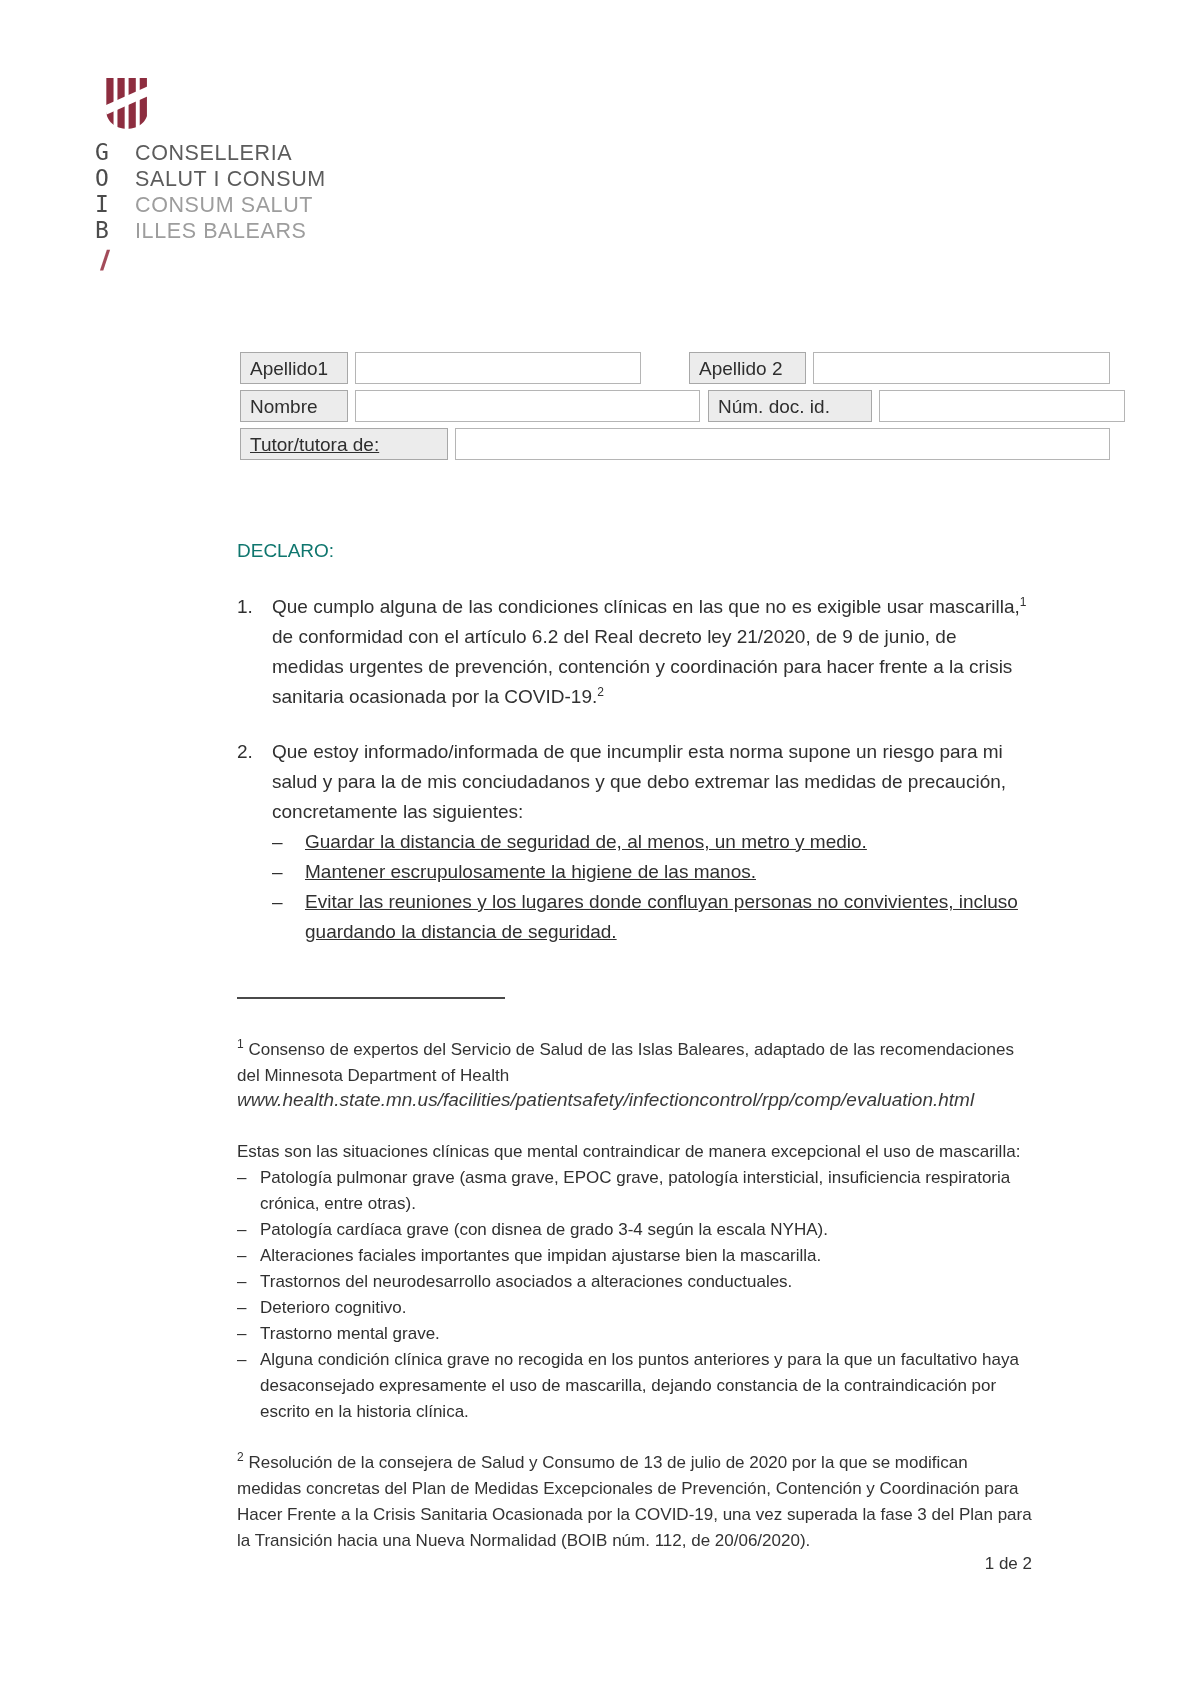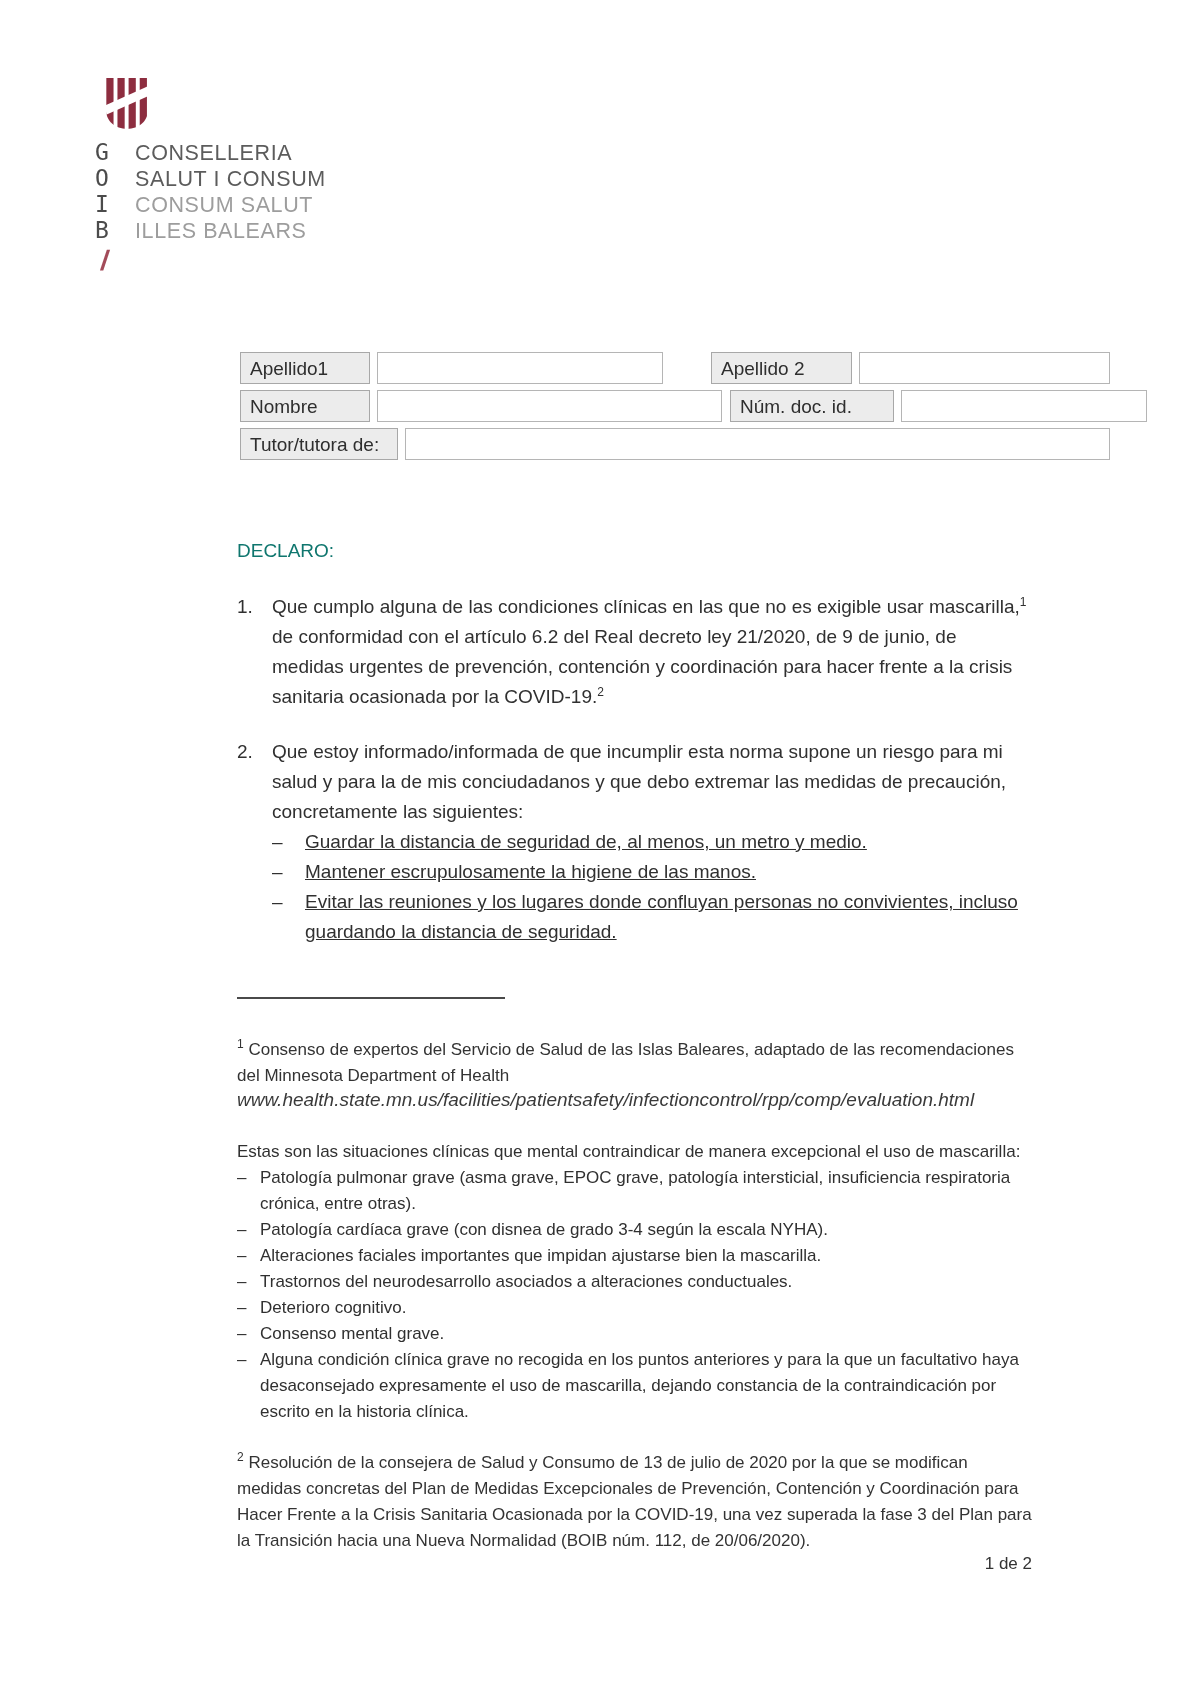--- a/index.html
+++ b/index.html
@@ -32,26 +32,26 @@
     background:#ececec;border:1px solid #a8a8a8;height:32px;line-height:32px;
     padding-left:9px;box-sizing:border-box;color:#2e2e2e;flex:0 0 auto;
   }
   .form-input{
     background:#ffffff;border:1px solid #b5b5b5;height:32px;box-sizing:border-box;
     margin-left:7px;padding:0 6px;font-size:18px;font-family:"Liberation Sans", sans-serif;
     flex:0 0 auto;color:#2e2e2e;
   }
   .form-input.grow{flex:1 1 auto;}
   .lbl2{margin-left:8px;}
-  .w-label1{width:130px;}
+  .w-label1{width:108px;}
   .r1-in1{width:286px;}
-  .r1-lbl2{width:141px;margin-left:48px;}
+  .r1-lbl2{width:117px;margin-left:48px;}
   .r2-in1{width:345px;}
   .r2-lbl2{width:164px;}
-  .r3-lbl{width:158px;}
+  .r3-lbl{width:208px;text-decoration:underline;}
 
   
   .content{position:absolute;left:237px;top:540px;width:795px;}
   .declare-heading{font-size:19px;color:#0f766e;margin:0 0 30px 0;font-weight:400;}
   .decl-item{display:flex;font-size:19px;line-height:30px;margin-bottom:25px;}
   .decl-num{flex:0 0 35px;}
   .decl-body{flex:1 1 auto;}
   sup{font-size:12px;line-height:0;}
   .sub-bullets{margin-top:0;}
   .bullet-row{display:flex;line-height:30px;}
@@ -191,21 +191,21 @@
       <div class="clin-row">
         <span class="clin-dash">–</span>
         <span class="clin-text">Trastornos del neurodesarrollo asociados a alteraciones conductuales.</span>
       </div>
       <div class="clin-row">
         <span class="clin-dash">–</span>
         <span class="clin-text">Deterioro cognitivo.</span>
       </div>
       <div class="clin-row">
         <span class="clin-dash">–</span>
-        <span class="clin-text">Consenso mental grave.</span>
+        <span class="clin-text">Trastorno mental grave.</span>
       </div>
       <div class="clin-row">
         <span class="clin-dash">–</span>
         <span class="clin-text">Alguna condición clínica grave no recogida en los puntos anteriores y para la que un facultativo haya desaconsejado expresamente el uso de mascarilla, dejando constancia de la contraindicación por escrito en la historia clínica.</span>
       </div>
     </div>
 
     <div class="footnote fn2">
       <sup>2</sup><span> Resolución de la consejera de Salud y Consumo de 13 de julio de 2020 por la que se modifican medidas concretas del Plan de Medidas Excepcionales de Prevención, Contención y Coordinación para Hacer Frente a la Crisis Sanitaria Ocasionada por la COVID-19, una vez superada la fase 3 del Plan para la Transición hacia una Nueva Normalidad (BOIB núm. 112, de 20/06/2020).</span>
     </div>

